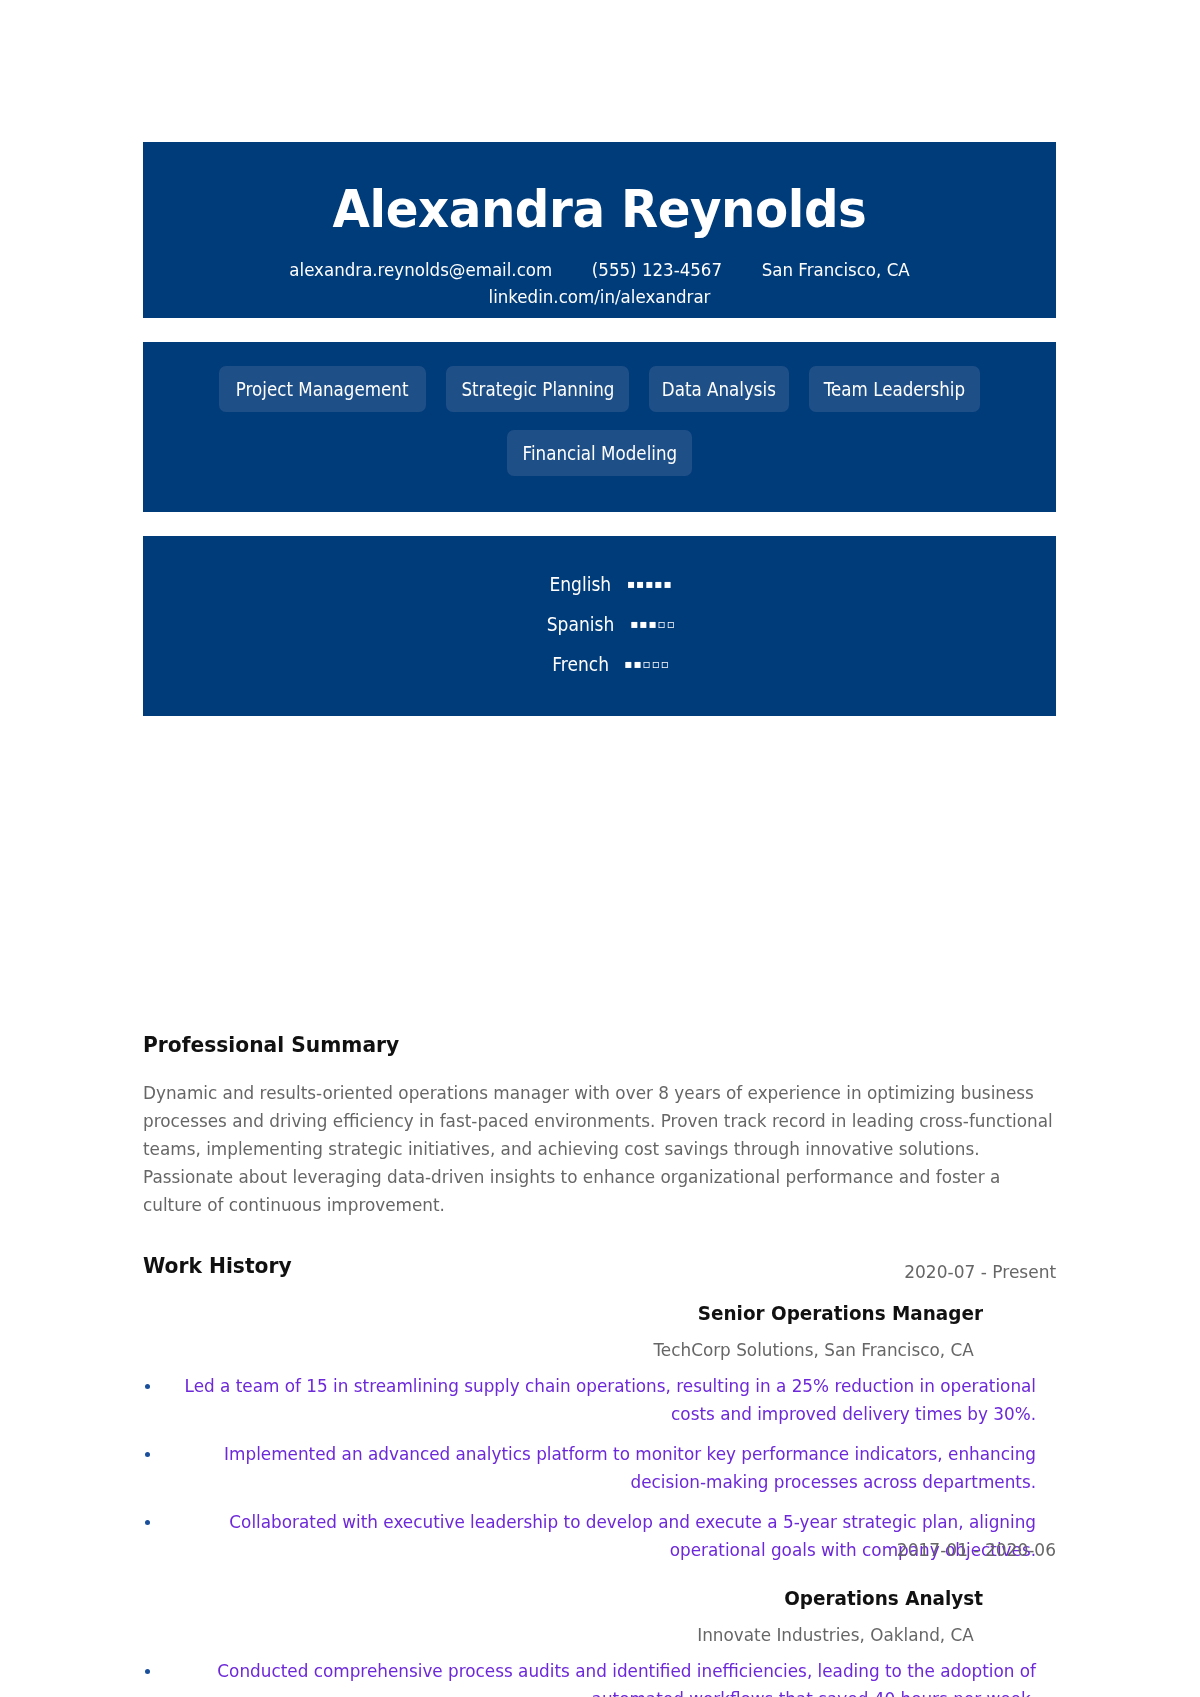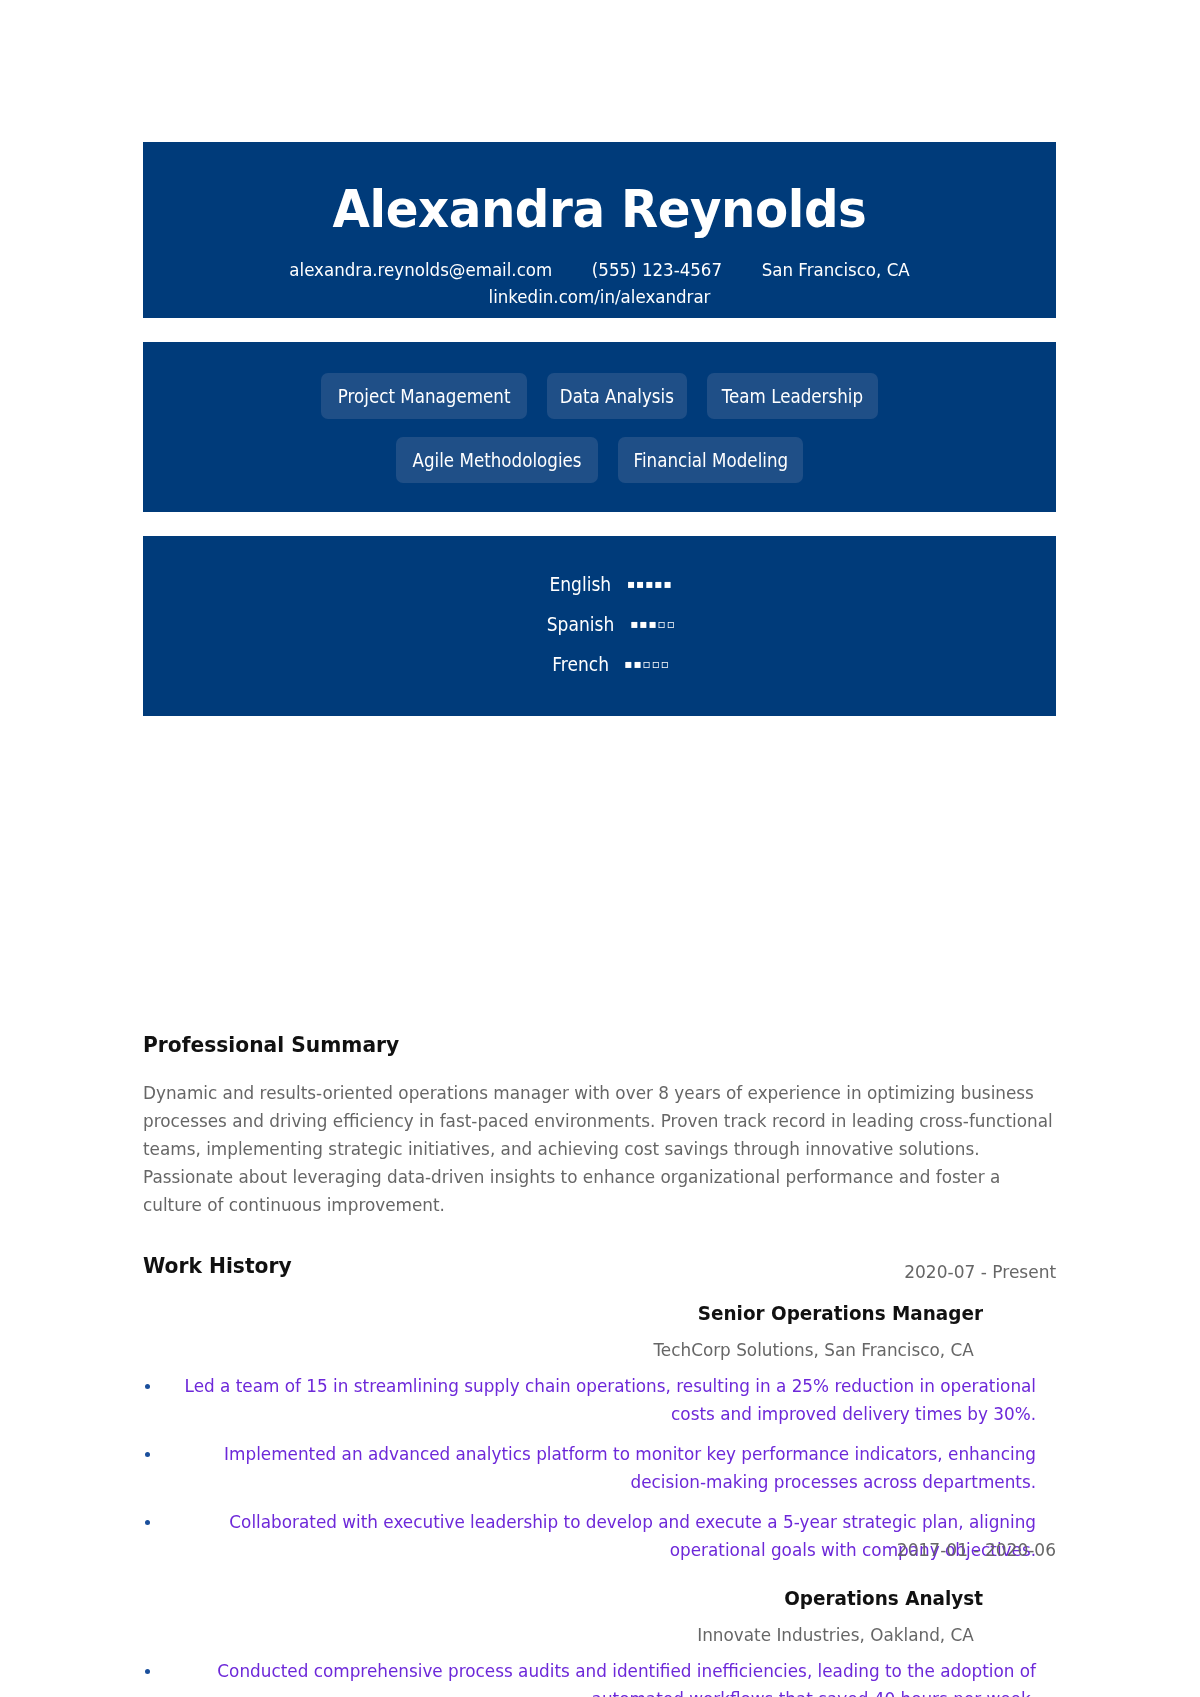--- a/index.html
+++ b/index.html
@@ -51,21 +51,21 @@
     }
     .contact-row {
       margin-top: 18px;
       font-size: 18.5px;
       line-height: 27px;
       transform: scaleX(0.9);
     }
     .contact-row span { margin: 0 22px; }
     .band-skills {
       height: 170px;
-      padding-top: 31px;
+      padding-top: 24px;
     }
     .chip-row {
       display: flex;
       justify-content: center;
       gap: 20px;
       margin-bottom: 18px;
     }
     .chip {
       background: #1f4f87;
       border-radius: 7px;
@@ -195,25 +195,25 @@
       </div>
       <div>
         <span>linkedin.com/in/alexandrar</span>
       </div>
     </div>
   </section>
 
   <section class="band band-skills">
     <div class="chip-row">
       <span class="chip"><span class="chip-text">Project Management</span></span>
+      <span class="chip"><span class="chip-text">Strategic Planning</span></span>
       <span class="chip"><span class="chip-text">Data Analysis</span></span>
       <span class="chip"><span class="chip-text">Team Leadership</span></span>
     </div>
     <div class="chip-row">
-      <span class="chip"><span class="chip-text">Agile Methodologies</span></span>
       <span class="chip"><span class="chip-text">Financial Modeling</span></span>
     </div>
   </section>
 
   <section class="band band-langs">
     <div class="lang-row">
       <span class="lang-name">English</span>
       <span class="lang-dots">▪▪▪▪▪</span>
     </div>
     <div class="lang-row">

